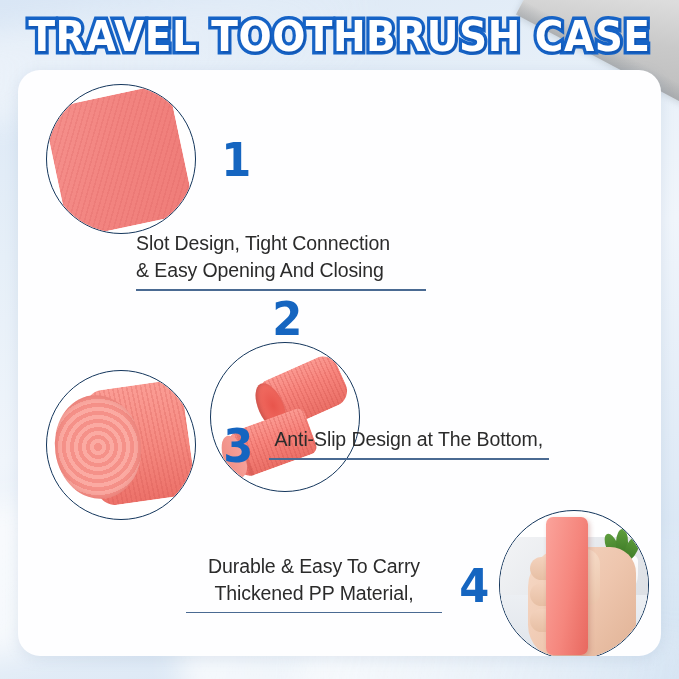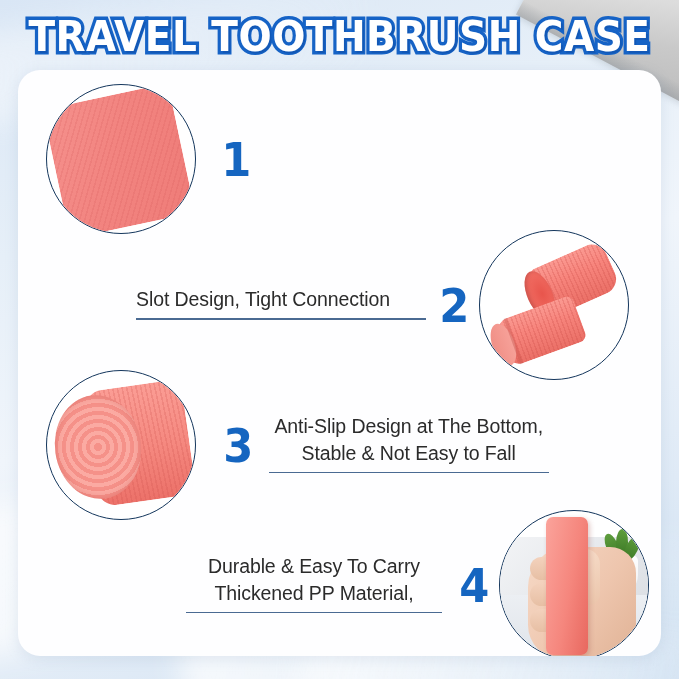--- a/index.html
+++ b/index.html
@@ -85,21 +85,21 @@
     overflow: hidden;
   }
 
   
   .row {
     position: absolute;
     display: flex;
     align-items: center;
   }
   .row.r1 { left: 28px;  top: 14px;  }
-  .row.r2 { left: 118px; top: 160px; }
+  .row.r2 { left: 118px; top: 160px; flex-direction: column; }
   .row.r3 { left: 28px;  top: 300px; }
   .row.r4 { left: 168px; top: 440px; }
 
   
   .photo {
     position: relative;
     width: 148px;
     height: 148px;
     border-radius: 50%;
     border: 1.5px solid #14365c;
@@ -313,20 +313,21 @@
         <div class="scene">
           <div class="slab"></div>
         </div>
       </div>
       <div class="numeral">1</div>
     </div>
 
     <div class="row r2">
       <div class="txt">
         <div class="line">Slot Design, Tight Connection</div>
+        <div class="line">&amp; Easy Opening And Closing</div>
         <div class="rule"></div>
       </div>
       <div class="numeral">2</div>
       <div class="photo">
         <div class="scene">
           <div class="cap cap-top">
             <div class="mouth"></div>
           </div>
           <div class="cap cap-bot">
             <div class="dome"></div>
@@ -339,21 +340,20 @@
     <div class="row r3">
       <div class="photo">
         <div class="scene">
           <div class="cyl-body"></div>
           <div class="cyl-face"></div>
         </div>
       </div>
       <div class="numeral">3</div>
       <div class="txt">
         <div class="line">Anti-Slip Design at The Bottom,</div>
-        <div class="line">Stable &amp; Not Easy to Fall</div>
         <div class="rule"></div>
       </div>
     </div>
 
     <div class="row r4">
       <div class="txt">
         <div class="line">Durable &amp; Easy To Carry</div>
         <div class="line">Thickened PP Material,</div>
         <div class="rule"></div>
       </div>

